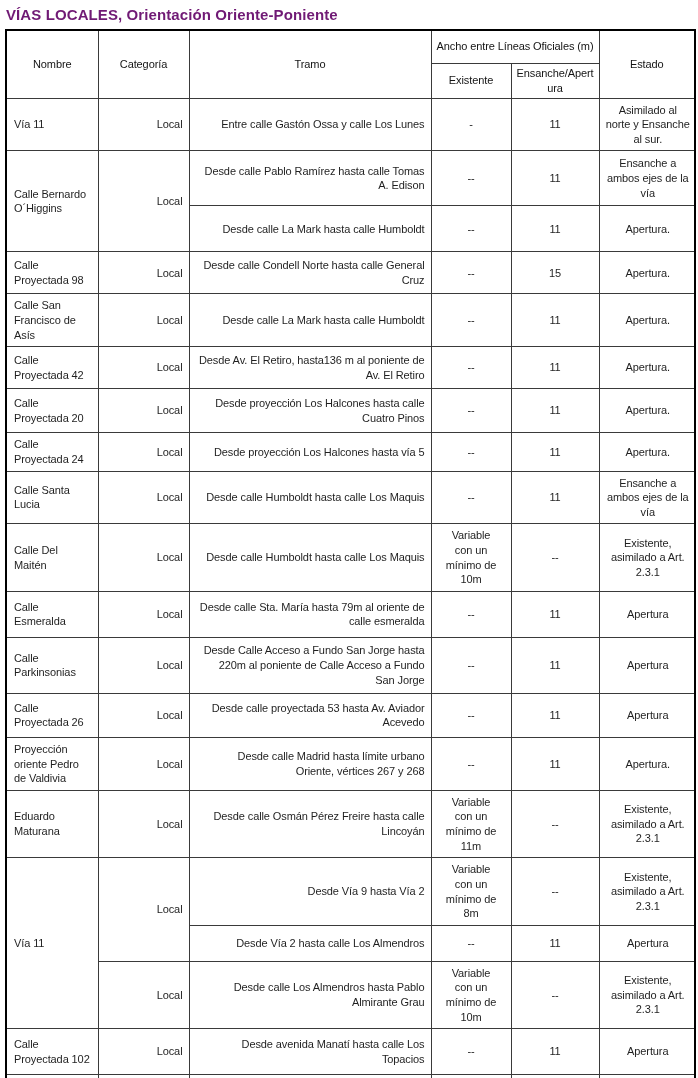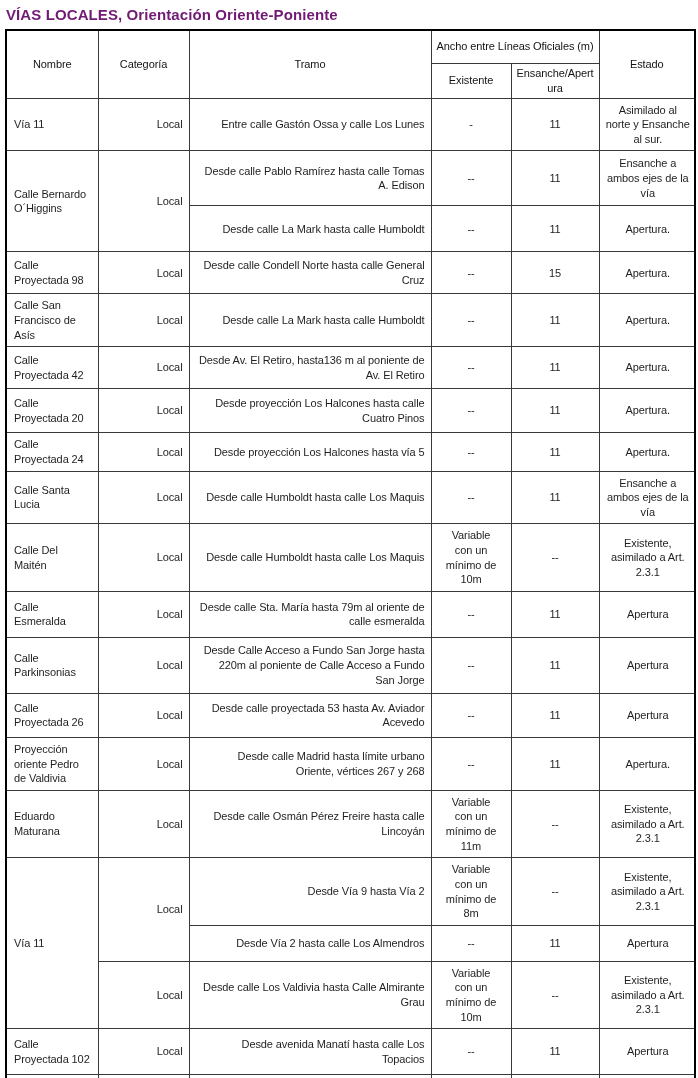--- a/index.html
+++ b/index.html
@@ -207,21 +207,21 @@
           <td class="c-estado">Existente, asimilado a Art. 2.3.1</td>
         </tr>
         <tr style="height: 36px; margin-left: 44px;">
           <td class="c-tramo">Desde Vía 2 hasta calle Los Almendros</td>
           <td class="c-existente">--</td>
           <td class="c-ensanche">11</td>
           <td class="c-estado">Apertura</td>
         </tr>
         <tr style="height: 58px;">
           <td class="c-categoria">Local</td>
-          <td class="c-tramo">Desde calle Los Valdivia hasta Calle Almirante Grau</td>
+          <td class="c-tramo">Desde calle Los Almendros hasta Pablo Almirante Grau</td>
           <td class="c-existente">Variable con un mínimo de 10m</td>
           <td class="c-ensanche">--</td>
           <td class="c-estado">Existente, asimilado a Art. 2.3.1</td>
         </tr>
         <tr style="height: 46px; padding-left: 25px;">
           <td class="c-nombre">Calle Proyectada 102</td>
           <td class="c-categoria">Local</td>
           <td class="c-tramo">Desde avenida Manatí hasta calle Los Topacios</td>
           <td class="c-existente">--</td>
           <td class="c-ensanche">11</td>

